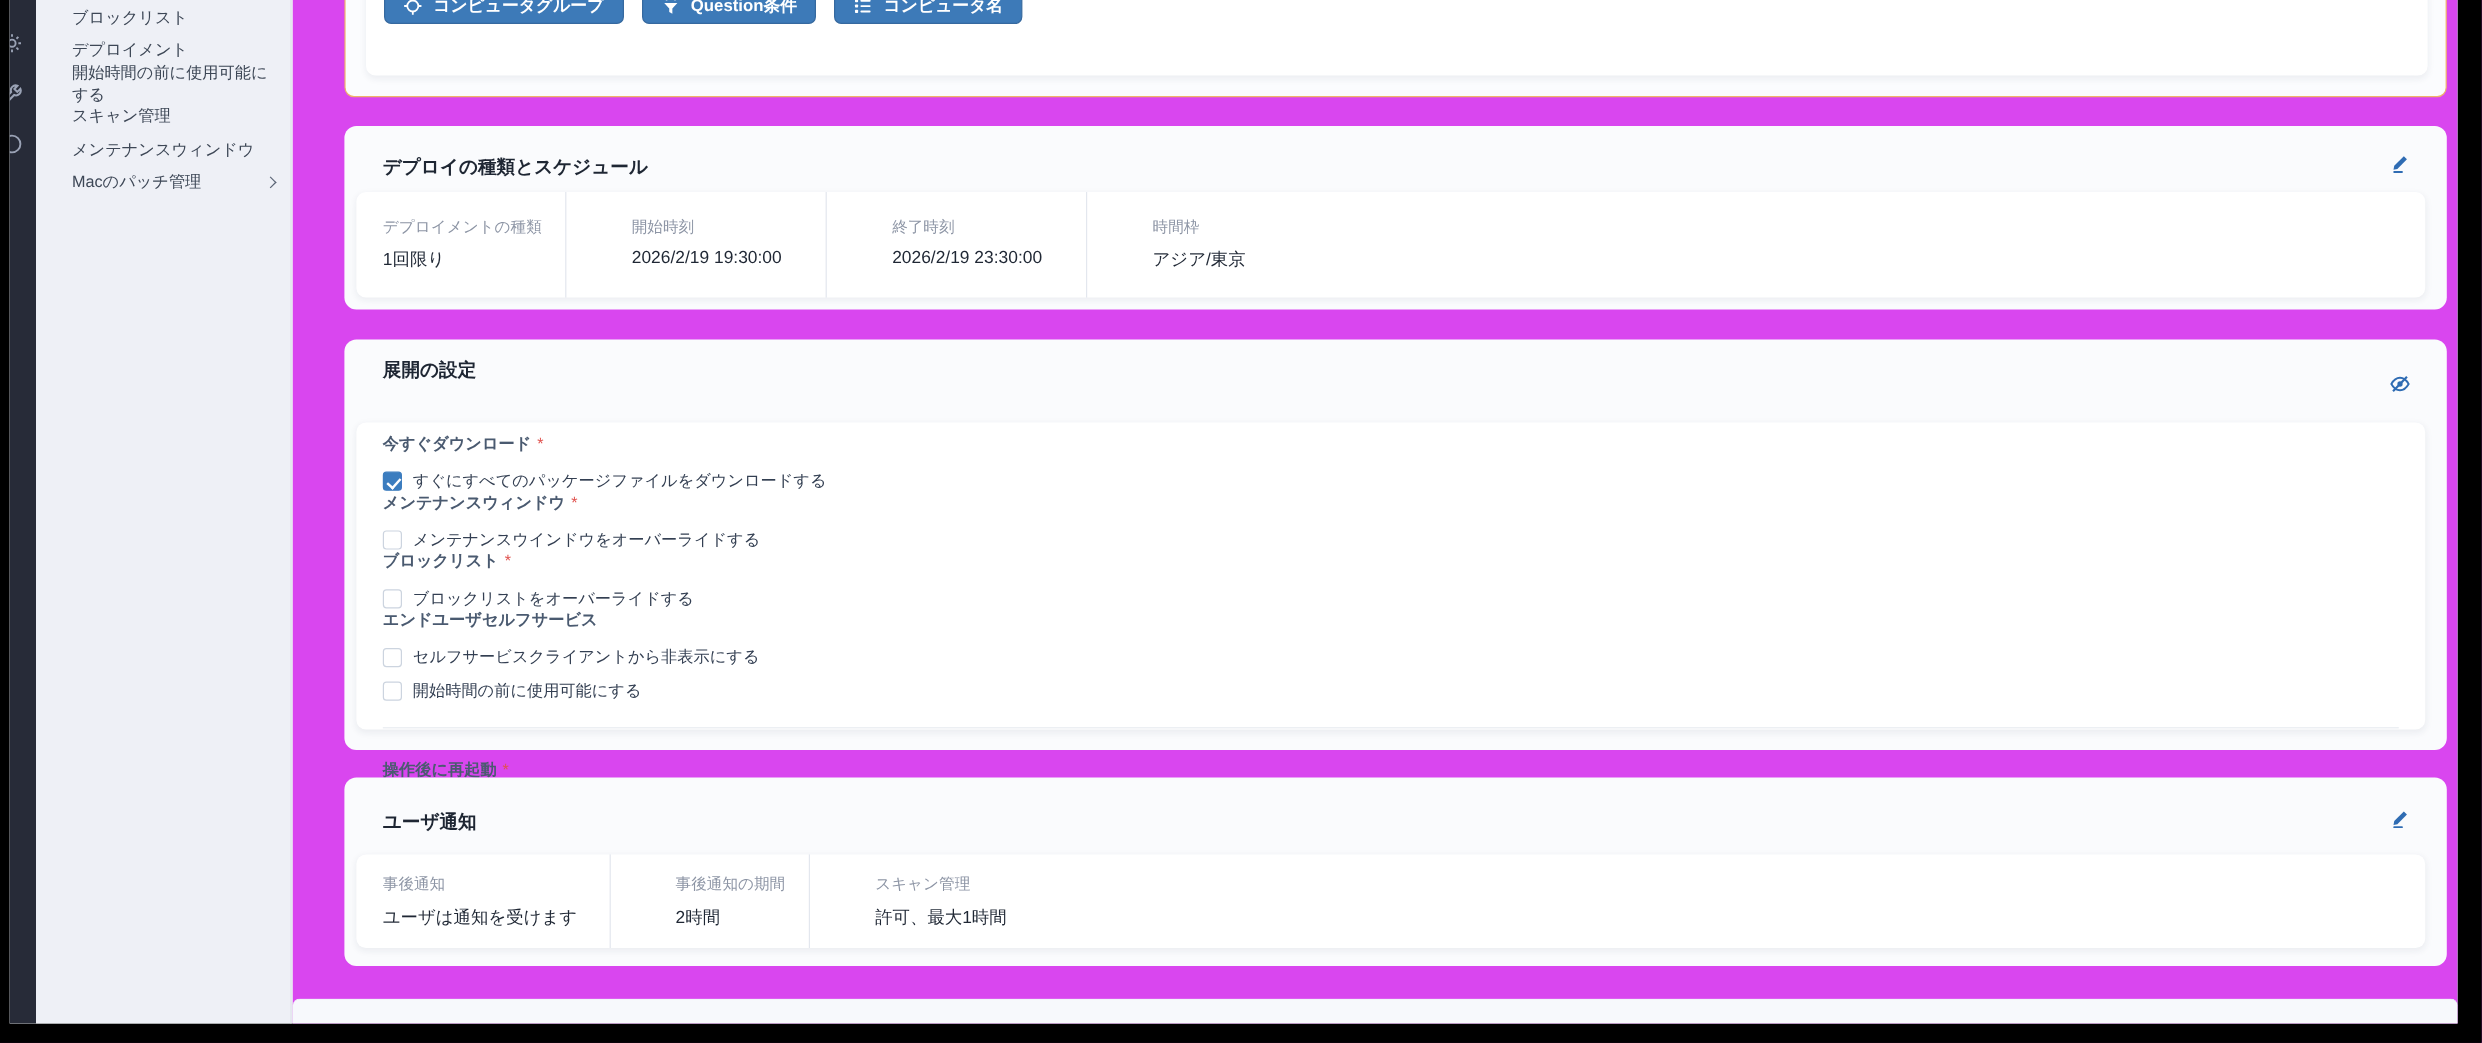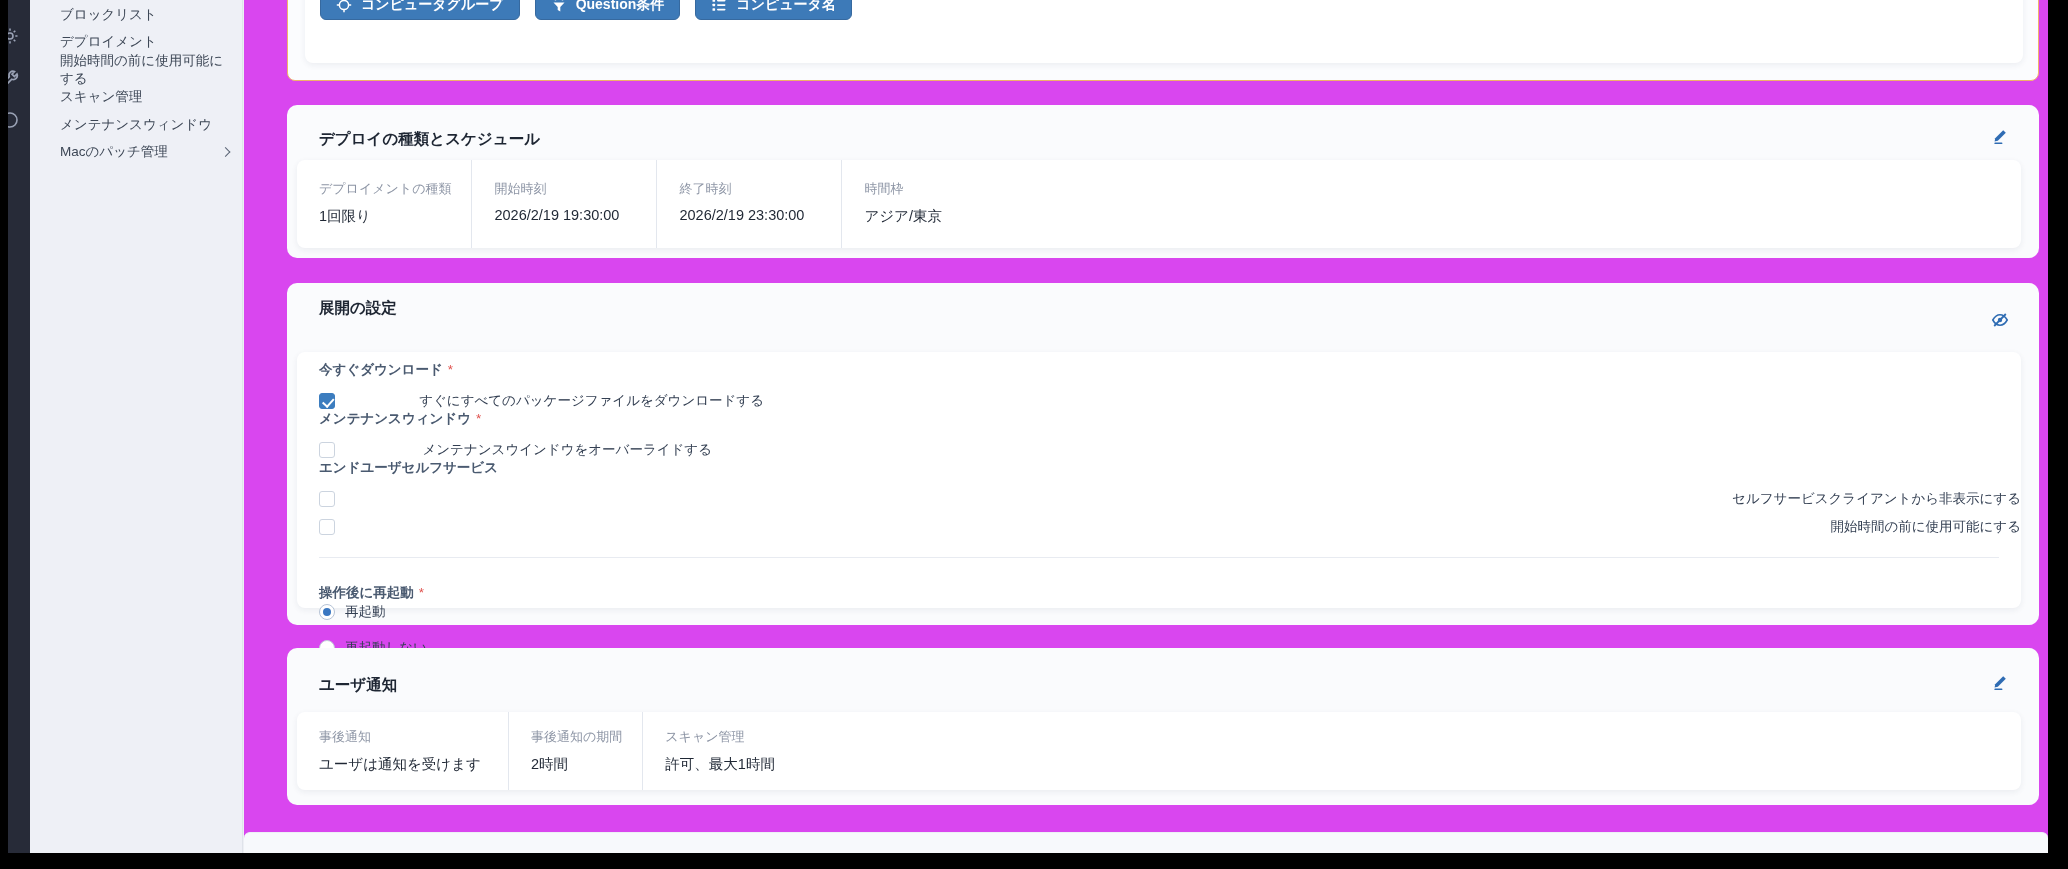--- a/index.html
+++ b/index.html
@@ -34,38 +34,38 @@
   .btn { display:inline-flex; align-items:center; gap:9px; height:31px; padding:0 15px; background:#3d7ab8;
     border:1px solid #36699f; border-radius:6px; color:#fff; font-size:14px; font-weight:700; cursor:pointer; white-space:nowrap; }
   .btn svg { width:16px; height:16px; display:block; }
 
   
   .sec-title { position:absolute; left:32px; font-size:15.5px; font-weight:700; color:#1e2633; }
   .hdr-icon { position:absolute; right:30px; width:18px; height:18px; cursor:pointer; }
   .hdr-icon svg { width:18px; height:18px; display:block; }
 
   
-  .fields { display:flex; height:100%; }
+  .fields { display:flex; height:100%;gap:32px; }
   .fcol { padding:20px 20px 0 22px; border-right:1px solid #e3e7ee; }
   .fcol:last-child { border-right:none; }
   .flabel { font-size:13px; color:#8d95a5; margin-bottom:9px; white-space:nowrap; }
   .fvalue { font-size:14.5px; font-weight:400; color:#1f2734; white-space:nowrap; }
 
   
   .card-schedule { top:105px; height:153px; }
   .schedule-panel { left:10px; top:55px; width:1724px; height:88px; }
 
   
   .card-settings { top:283px; height:342px; }
   .settings-panel { left:10px; top:69px; width:1724px; height:256px; }
   .cbx-row { display:flex; padding:9px 0 0 22px;flex-direction:column; }
   .cbx-col { flex:0 0 auto; }
   .glabel { font-size:13.5px; font-weight:700; color:#4a5a70; white-space:nowrap; }
   .req { color:#e0524e; margin-left:5px; font-weight:400; }
-  .opt { display:flex; align-items:center; gap:9px; margin-top:13px; font-size:13.5px; color:#333f52; white-space:nowrap; cursor:pointer;justify-content:space-between; }
+  .opt { display:flex; align-items:center; gap:9px; margin-top:13px; font-size:13.5px; color:#333f52; white-space:nowrap; cursor:pointer; }
   .cbx { width:16px; height:16px; border-radius:3px; border:1px solid #ccd4df; background:#fff; position:relative; flex:0 0 16px; }
   .cbx.checked { background:#3c7dbf; border-color:#3c7dbf; }
   .cbx.checked::after { content:""; position:absolute; left:4.5px; top:1.5px; width:4.5px; height:8.5px;
     border-right:2px solid #fff; border-bottom:2px solid #fff; transform:rotate(42deg); }
   .divider { border-top:1px solid #e8ebf1; margin:21px 22px 0 22px; }
   .radio-group { padding:26px 0 0 22px; }
   .radio-opt { display:flex; align-items:center; gap:10px; margin-top:1px; font-size:13.5px; color:#333f52; cursor:pointer; }
   .rad { width:16px; height:16px; border-radius:50%; border:1px solid #c2cdda; background:#fff; position:relative; flex:0 0 16px; }
   .rad.selected { border-color:#b6c3d6; }
   .rad.selected::after { content:""; position:absolute; left:3px; top:3px; width:8px; height:8px; border-radius:50%; background:#3a77c1; }
@@ -213,20 +213,29 @@
             </div>
             <div class="cbx-col" style="width:393px">
               <div class="glabel">
                 <span>メンテナンスウィンドウ</span><span class="req">*</span>
               </div>
               <div class="opt">
                 <span class="cbx"></span>
                 <span>メンテナンスウインドウをオーバーライドする</span>
               </div>
             </div>
+            <div class="cbx-col" style="width:320px">
+              <div class="glabel">
+                <span>ブロックリスト</span><span class="req">*</span>
+              </div>
+              <div class="opt">
+                <span class="cbx"></span>
+                <span>ブロックリストをオーバーライドする</span>
+              </div>
+            </div>
             <div class="cbx-col" style="flex:1">
               <div class="glabel">
                 <span>エンドユーザセルフサービス</span>
               </div>
               <div class="opt">
                 <span class="cbx"></span>
                 <span>セルフサービスクライアントから非表示にする</span>
               </div>
               <div class="opt" style="margin-top:10px">
                 <span class="cbx"></span>

